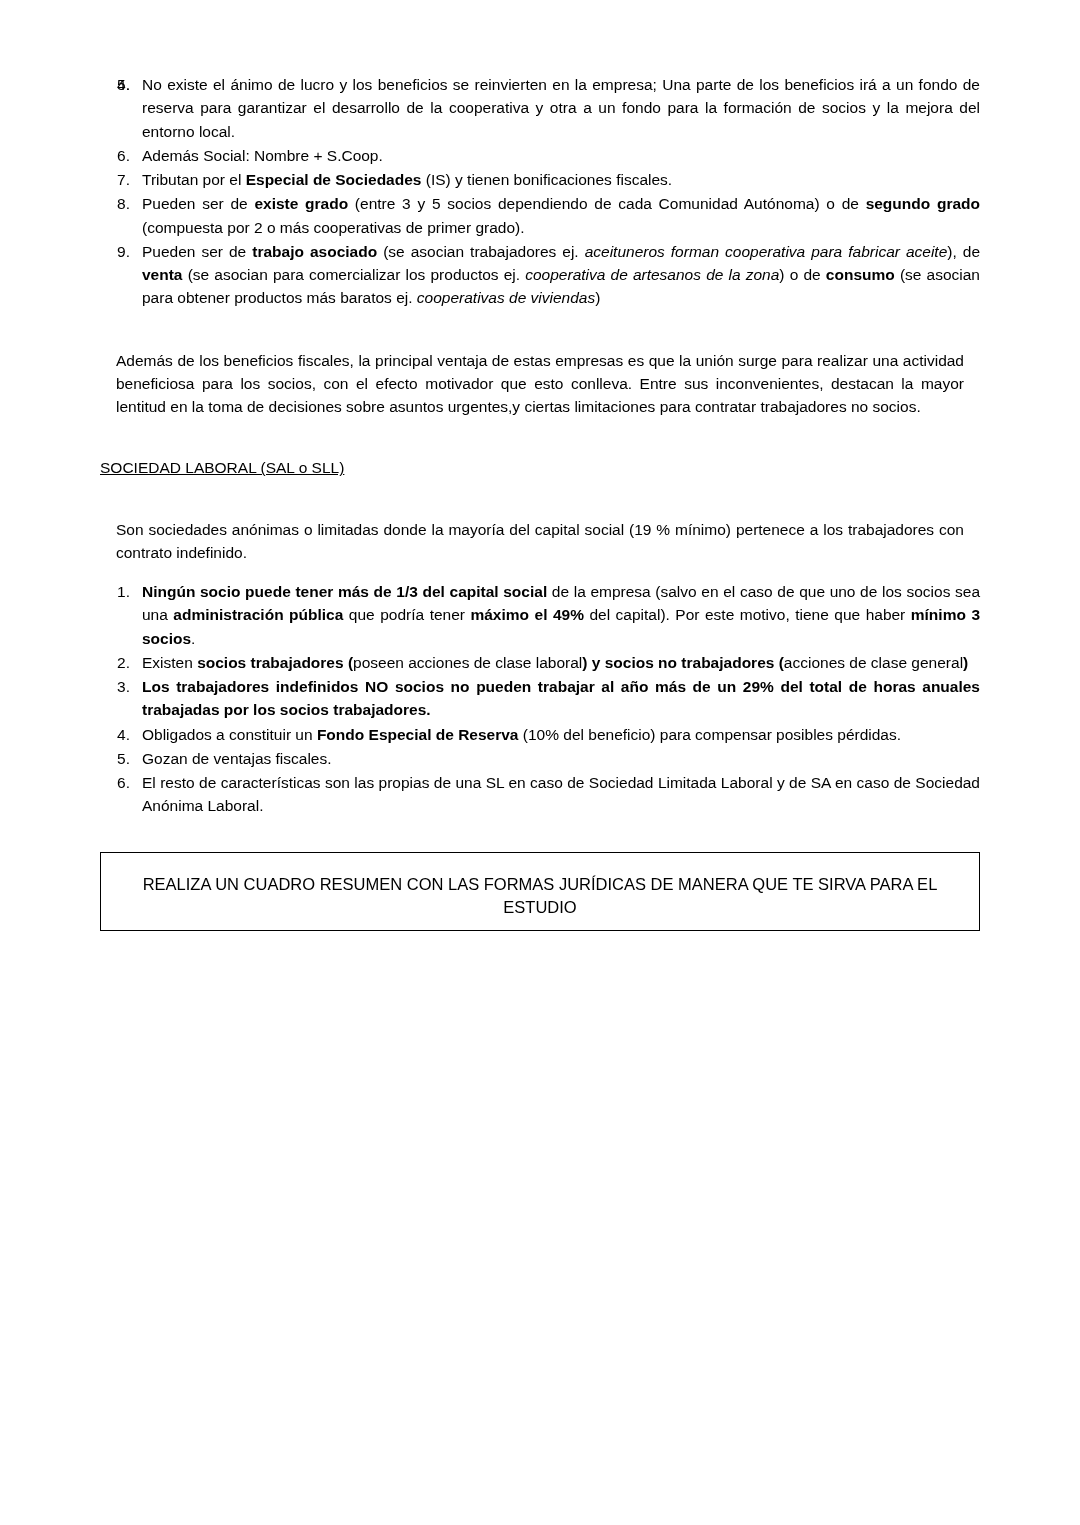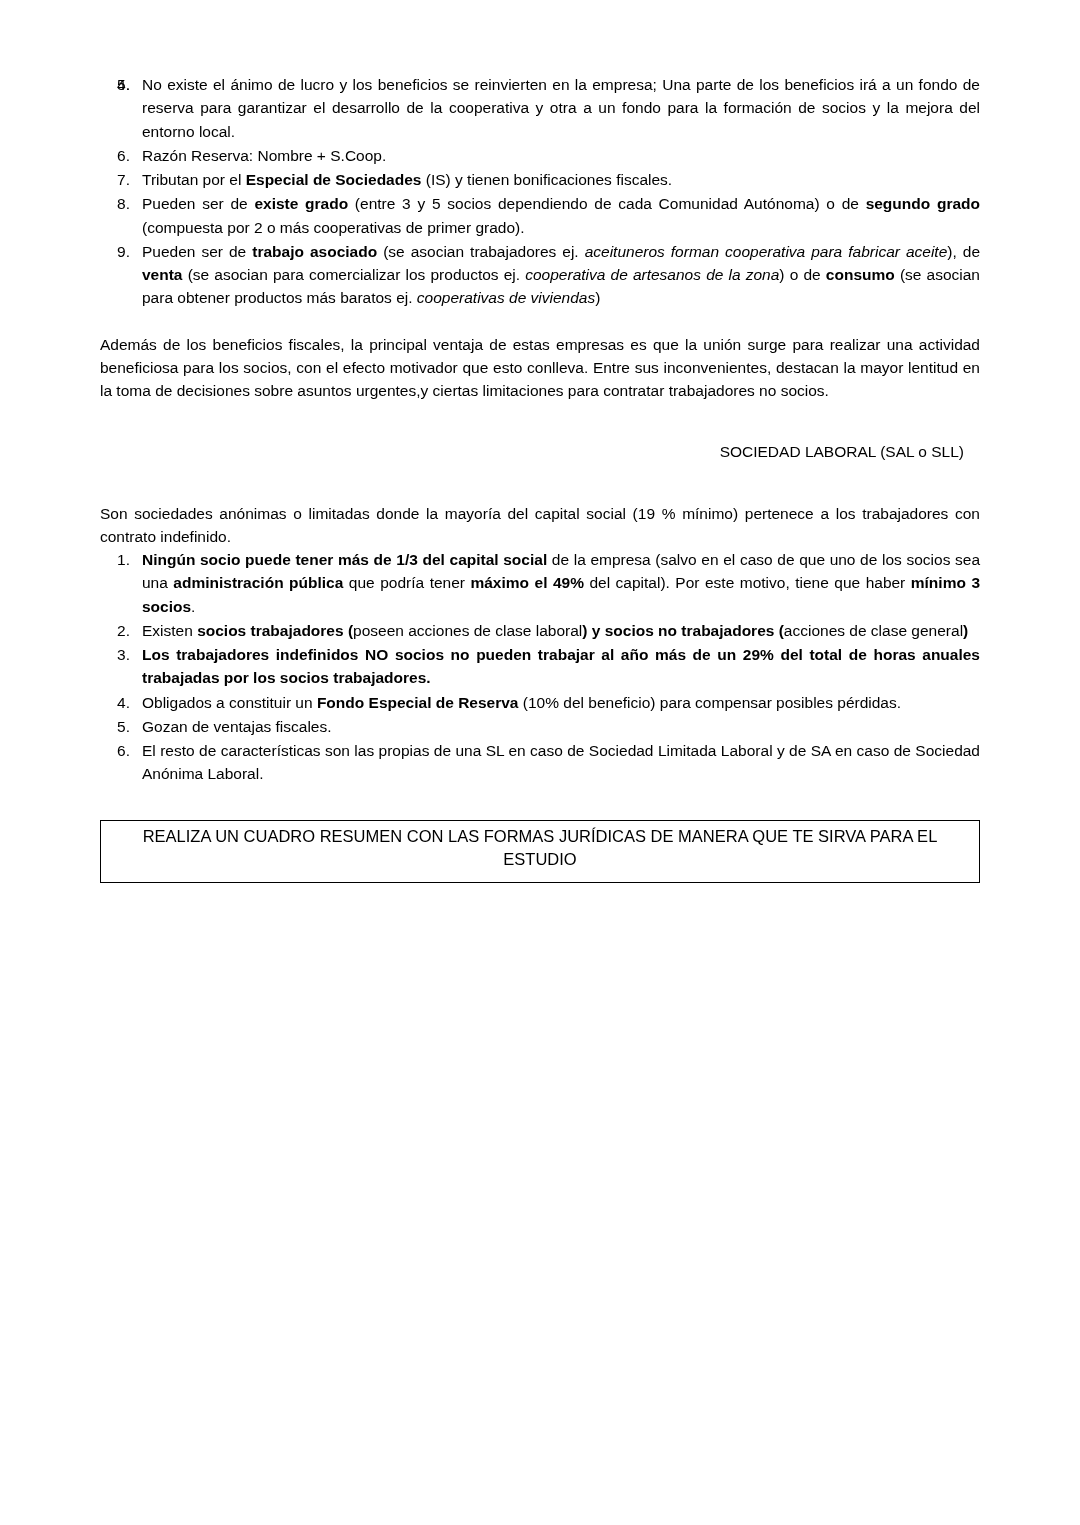--- a/index.html
+++ b/index.html
@@ -36,55 +36,55 @@
   }
   ol.numlist > li > .marker {
     position: absolute;
     left: 0;
     top: 0;
     width: 30px;
     text-align: right;
   }
   .para {
     text-align: justify;
-    margin: 0;
+    margin: 16px;
   }
   .spacer {
     height: 22px;
   }
   .section-title {
-    margin: 16px;
-    text-align: right;
+    text-decoration: underline;
+    margin: 0;
   }
   b, .b { font-weight: bold; }
   i, .i { }
   .boxwrap {
     margin-top: 34px;
     display: flex;
     justify-content: center;
   }
   .box {
     border: 1px solid #000;
     width: 898px;
     box-sizing: border-box;
-    padding: 4px 14px 10px 14px;
+    padding: 20px 14px 10px 14px;
     text-align: center;
     line-height: 1.45;
     font-size: 16.5px;
   }
 </style>
 </head>
 <body>
 
 <div class="page">
 
   <ol class="numlist" id="list-coop">
       <li><span class="marker">4.</span></li>
       <li><span class="marker">5.</span><span>No existe el ánimo de lucro y los beneficios se reinvierten en la empresa; Una parte de los beneficios irá a un fondo de reserva para garantizar el desarrollo de la cooperativa y otra a un fondo para la formación de socios y la mejora del entorno local.</span></li>
-      <li><span class="marker">6.</span><span>Razón Reserva: Nombre + S.Coop.</span></li>
+      <li><span class="marker">6.</span><span>Además Social: Nombre + S.Coop.</span></li>
       <li><span class="marker">7.</span><span>Tributan por el <b>Especial de Sociedades</b> (IS) y tienen bonificaciones fiscales.</span></li>
       <li><span class="marker">8.</span><span>Pueden ser de <b>existe grado</b> (entre 3 y 5 socios dependiendo de cada Comunidad Autónoma) o de <b>segundo grado</b> (compuesta por 2 o más cooperativas de primer grado).</span></li>
       <li><span class="marker">9.</span><span>Pueden ser de <b>trabajo asociado</b> (se asocian trabajadores ej. <i>aceituneros forman cooperativa para fabricar aceite</i>), de <b>venta</b> (se asocian para comercializar los productos ej. <i>cooperativa de artesanos de la zona</i>) o de <b>consumo</b> (se asocian para obtener productos más baratos ej. <i>cooperativas de viviendas</i>)</span></li>
     </ol>
 
   <div class="spacer"></div>
 
   <p class="para">Además de los beneficios fiscales, la principal ventaja de estas empresas es que la unión surge para realizar una actividad beneficiosa para los socios, con el efecto motivador que esto conlleva. Entre sus inconvenientes, destacan la mayor lentitud en la toma de decisiones sobre asuntos urgentes,y ciertas limitaciones para contratar trabajadores no socios.</p>
 
   <div class="spacer"></div>

